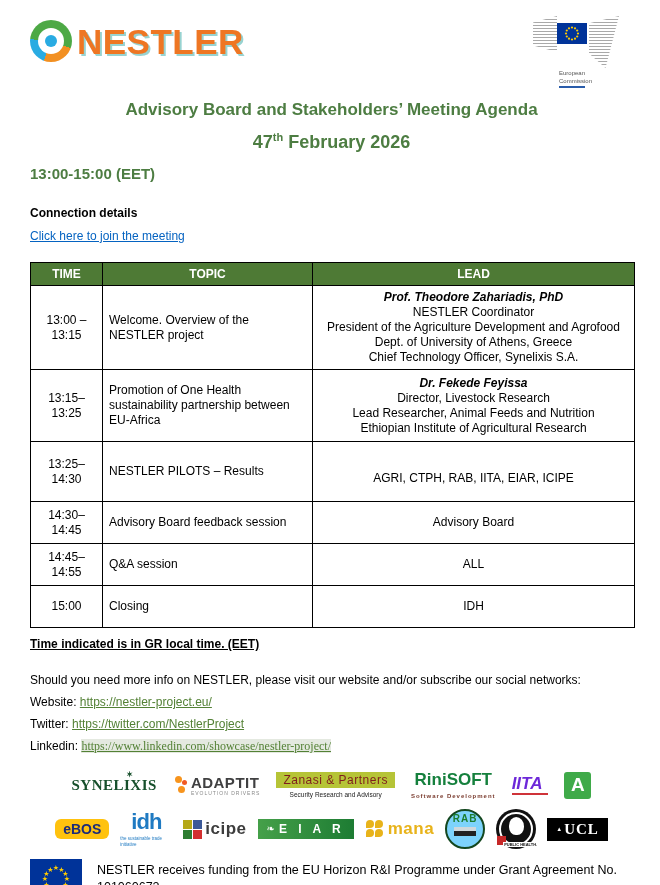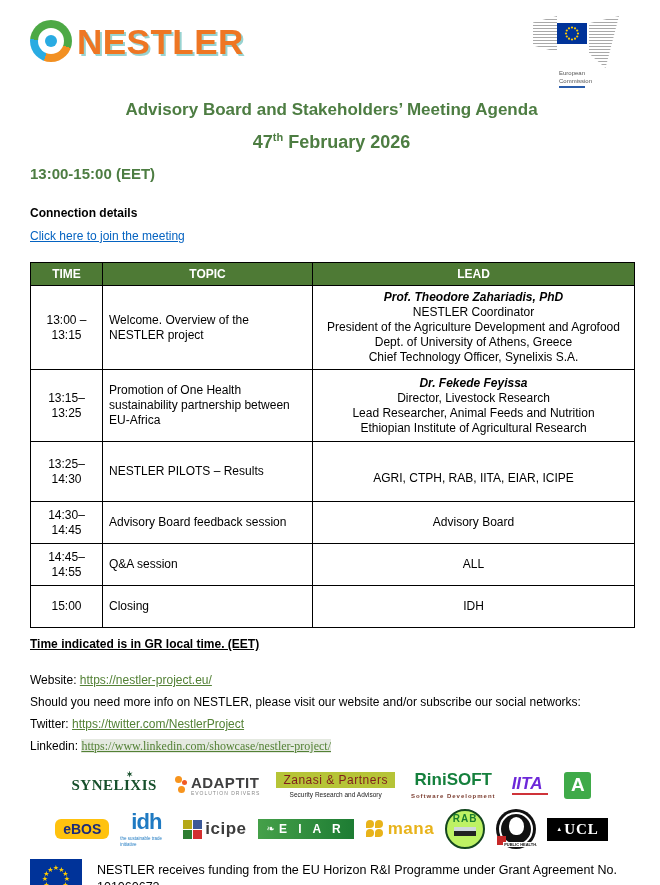--- a/index.html
+++ b/index.html
@@ -82,21 +82,21 @@
   .eiar{display:flex;align-items:center;gap:4px;background:linear-gradient(90deg,#45a049,#1d7c33);
     padding:3px 9px;color:#fff;}
   .eiar-leaf{font-size:10px;line-height:1;}
   .eiar-txt{font-size:12px;font-weight:bold;letter-spacing:4px;}
   .mana{display:flex;align-items:center;gap:3px;}
   .mana-icon{width:20px;height:20px;position:relative;}
   .mana-icon::before{content:"";position:absolute;left:1px;top:1px;width:8px;height:8px;border-radius:50% 50% 50% 0;
     background:#e8b31a;box-shadow:9px 0 0 0 #e8b31a,0 9px 0 0 #e8b31a,9px 9px 0 0 #e8b31a;}
   .mana-txt{font-size:17px;font-weight:bold;color:#e8b31a;letter-spacing:0.5px;}
   .rab-circle{width:40px;height:40px;border-radius:50%;border:2px solid #14471f;box-sizing:border-box;
-    display:flex;flex-direction:column;align-items:center;justify-content:flex-start;background:#bef264;padding-top:3px;}
+    display:flex;flex-direction:column;align-items:center;justify-content:flex-start;background:#7dd3fc;padding-top:3px;}
   .rab-txt{font-size:10px;font-weight:bold;color:#1b7d2f;letter-spacing:1px;line-height:1;}
   .rab-art{width:22px;height:9px;background:linear-gradient(180deg,#cfd8dc 0 45%,#222 45%);margin-top:3px;}
   .ctph-circle{width:40px;height:40px;border-radius:50%;background:#111;position:relative;flex:0 0 auto;}
   .ctph-circle::before{content:"";position:absolute;inset:3px;border-radius:50%;border:2px solid #fff;}
   .ctph-circle::after{content:"";position:absolute;left:13px;top:8px;width:15px;height:18px;border-radius:48% 52% 45% 45%;background:#fff;}
   .ctph-red{position:absolute;left:1px;bottom:4px;width:9px;height:9px;background:#c62828;z-index:2;}
   .ctph-sub{position:absolute;right:-2px;bottom:2px;font-size:4px;color:#111;background:#fff;padding:0 1px;z-index:2;font-weight:bold;}
   .ucl{background:#000;color:#fff;padding:3px 9px;display:flex;align-items:center;gap:2px;}
   .ucl-dome{font-size:6px;line-height:1;}
   .ucl-txt{font-family:"Liberation Serif",serif;font-size:15px;font-weight:bold;letter-spacing:1px;}
@@ -212,22 +212,22 @@
       <td class="lead-cell">IDH</td>
     </tr>
   </tbody>
     </table>
 
   
   <div class="footnote">Time indicated is in GR local time. (EET)</div>
 
   
   <div class="social">
+    <div>Should you need more info on NESTLER, please visit our website and/or subscribe our social networks:</div>
     <div><span>Website:</span> <a href="#">https://nestler-project.eu/</a></div>
-    <div>Should you need more info on NESTLER, please visit our website and/or subscribe our social networks:</div>
     <div><span>Twitter:</span> <a href="#">https://twitter.com/NestlerProject</a></div>
     <div><span>Linkedin:</span> <a href="#" class="hl">https://www.linkedin.com/showcase/nestler-project/</a></div>
   </div>
 
   
   <div class="partners">
     <div class="prow prow1">
       <div class="plogo">
         <span class="syn-wrap"><span>SYNELIXIS</span><span class="syn-star">✶</span></span>
       </div>

